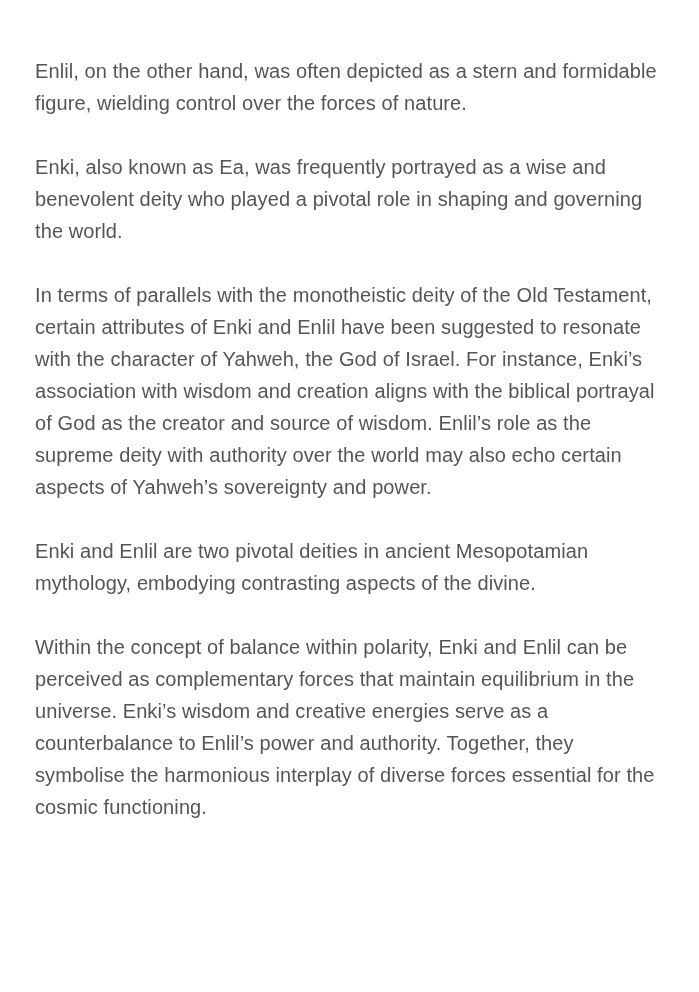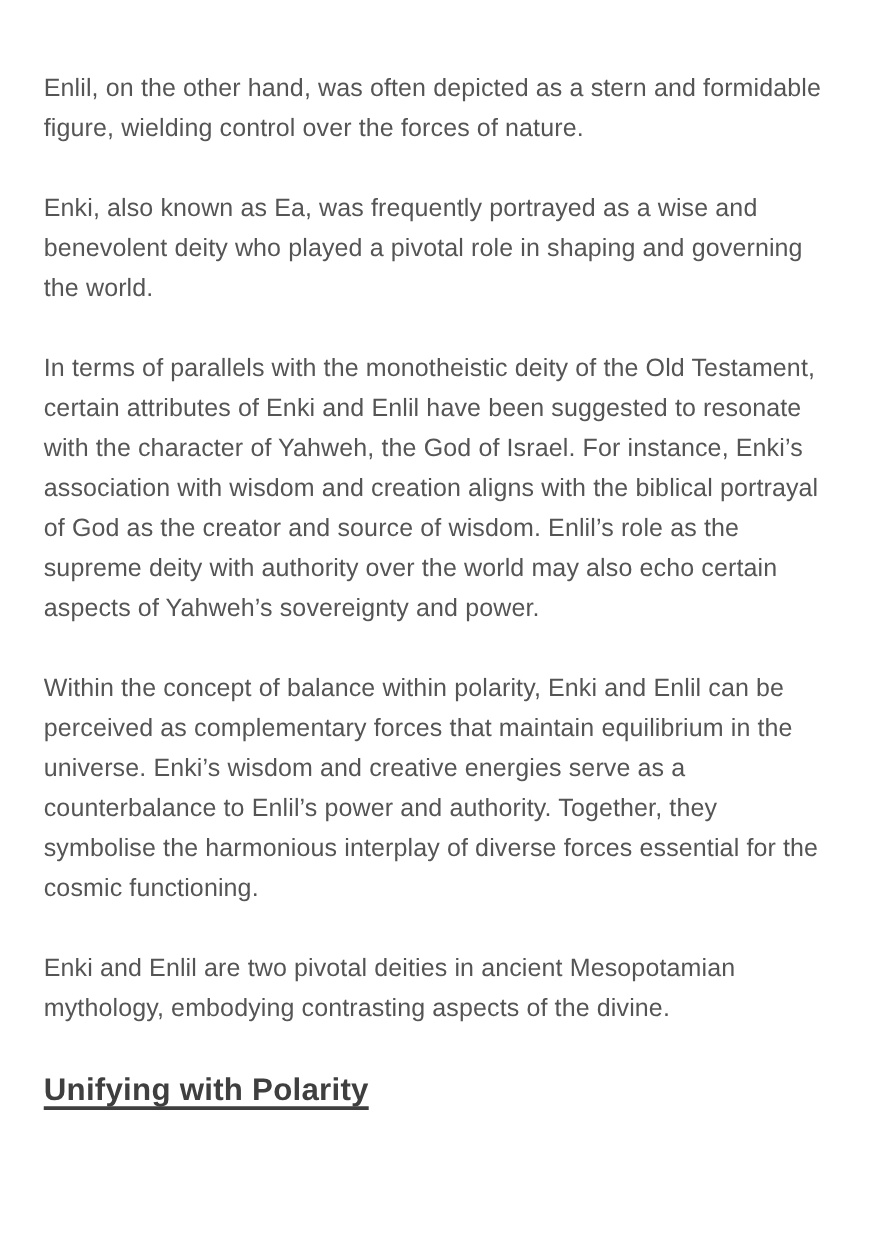--- a/index.html
+++ b/index.html
@@ -41,16 +41,15 @@
     text-underline-offset: 5px;
   }
 </style>
 </head>
 <body>
 
 <main class="page">
   <p class="para">Enlil, on the other hand, was often depicted as a stern and formidable figure, wielding control over the forces of nature.</p>
   <p class="para">Enki, also known as Ea, was frequently portrayed as a wise and benevolent deity who played a pivotal role in shaping and governing the world.</p>
   <p class="para">In terms of parallels with the monotheistic deity of the Old Testament, certain attributes of Enki and Enlil have been suggested to resonate with the character of Yahweh, the God of Israel. For instance, Enki’s association with wisdom and creation aligns with the biblical portrayal of God as the creator and source of wisdom. Enlil’s role as the supreme deity with authority over the world may also echo certain aspects of Yahweh’s sovereignty and power.</p>
+  <p class="para">Enki and Enlil are two pivotal deities in ancient Mesopotamian mythology, embodying contrasting aspects of the divine.</p>
   <p class="para">Within the concept of balance within polarity, Enki and Enlil can be perceived as complementary forces that maintain equilibrium in the universe. Enki’s wisdom and creative energies serve as a counterbalance to Enlil’s power and authority. Together, they symbolise the harmonious interplay of diverse forces essential for the cosmic functioning.</p>
-  <p class="para">Enki and Enlil are two pivotal deities in ancient Mesopotamian mythology, embodying contrasting aspects of the divine.</p>
-  <h2 class="section-heading">Unifying with Polarity</h2>
 </main>
 
 </body></html>

